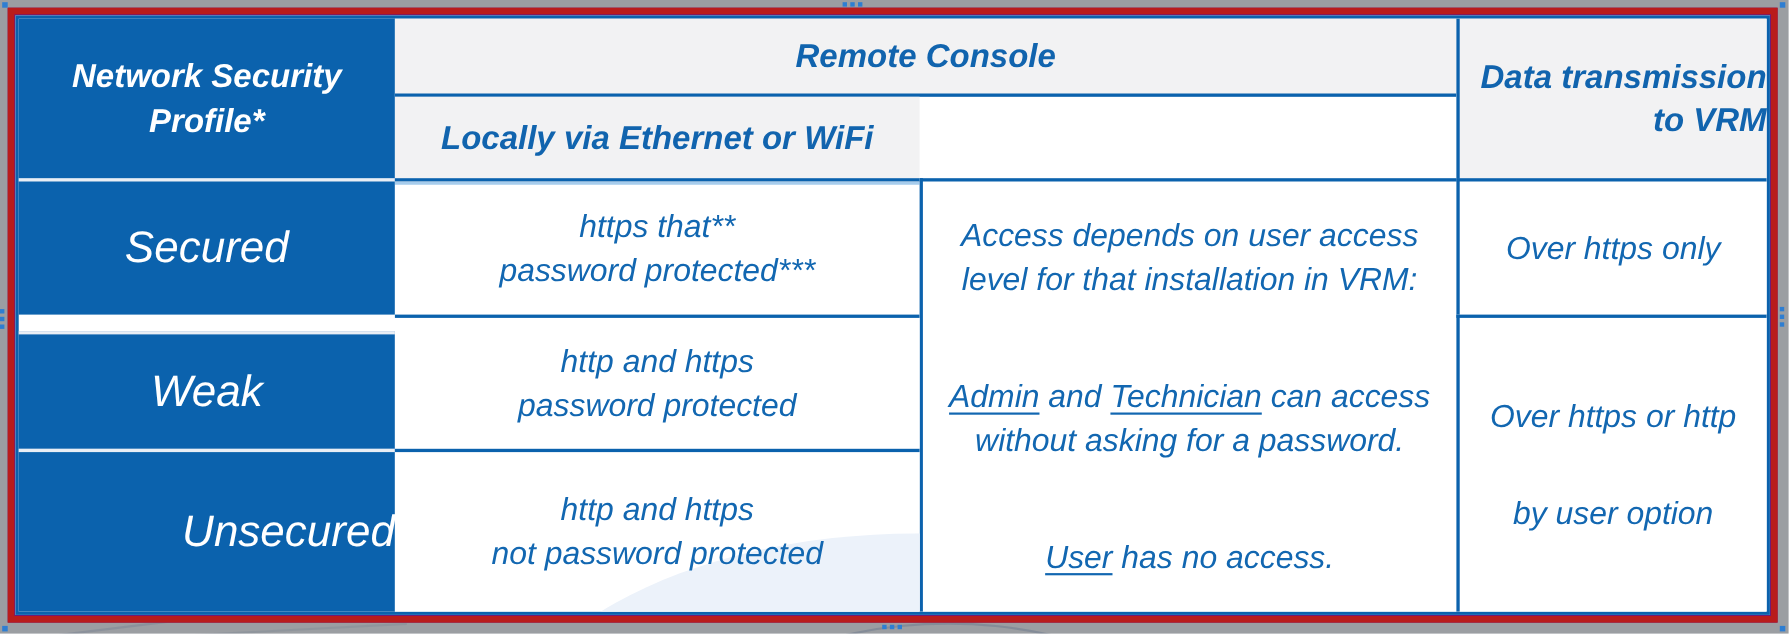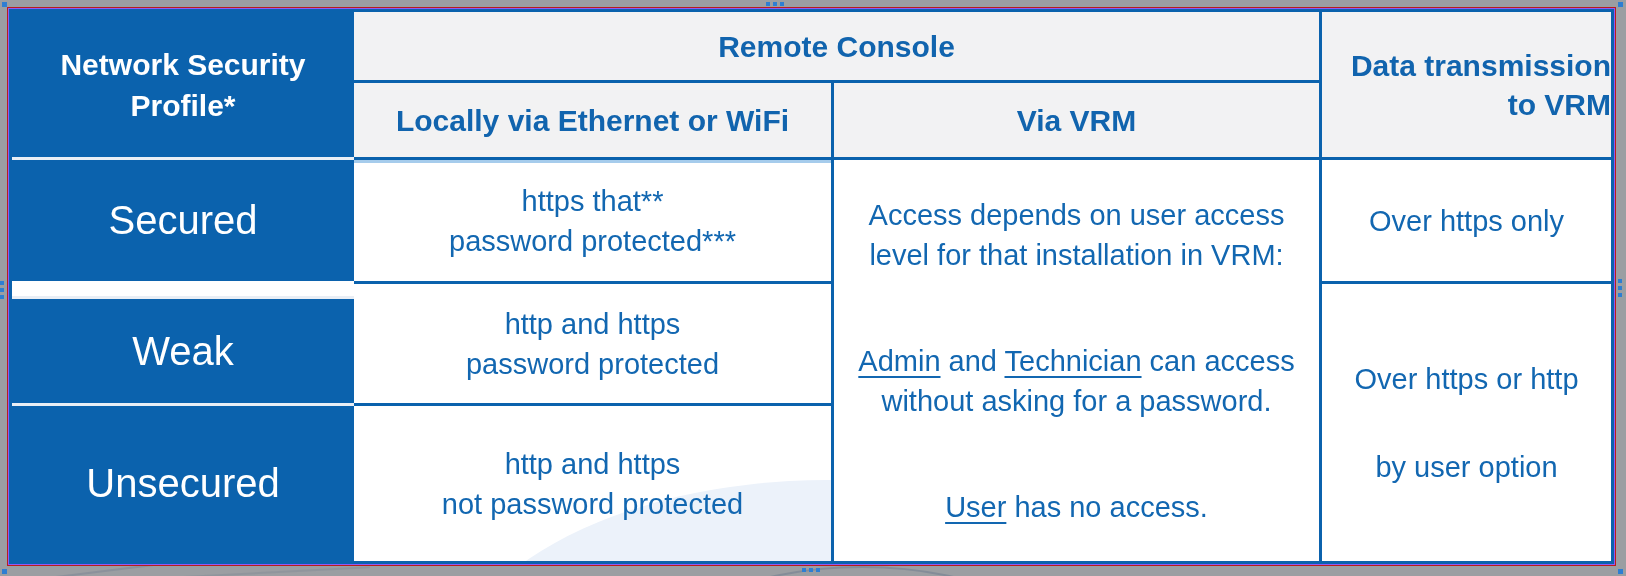--- a/index.html
+++ b/index.html
@@ -22,21 +22,21 @@
     border-radius:50%;border:2px solid rgba(80,100,130,0.30);background:transparent;
   }
   .strip-line1{position:absolute;left:30px;top:570px;width:150px;height:2px;
     background:rgba(80,100,130,0.22);transform:rotate(-7deg);}
   .strip-line2{position:absolute;left:150px;top:572px;width:220px;height:2px;
     background:rgba(80,100,130,0.15);transform:rotate(-3deg);}
 
   
   .frame{
     position:absolute;left:7px;top:7px;width:1609px;height:559px;
-    box-sizing:border-box;border:1px solid #b91c1c;background:#8b5cf6;padding:1px;
+    box-sizing:border-box;border:6px solid #b91c1c;background:#701a75;padding:1px;font-style:italic;
   }
   .tbl{
     position:relative;width:100%;height:100%;box-sizing:border-box;
     border:3px solid var(--blue);background:#ffffff;
     display:grid;
     grid-template-columns:342px 477px 488px 1fr;
     grid-template-rows:71px 74px 124px 122px 1fr;
   }
   .c{
     display:flex;flex-direction:column;align-items:center;justify-content:center;
@@ -48,21 +48,21 @@
 
   .ph{grid-column:1;grid-row:1/3;font-weight:bold;font-size:30px;line-height:41px;}
   .rc{grid-column:2/4;grid-row:1;border-bottom:3px solid var(--blue);}
   .sl{grid-column:2;grid-row:2;}
   .sv{grid-column:3;grid-row:2;border-left:3px solid var(--blue);}
   .dt{grid-column:4;grid-row:1/3;border-left:3px solid var(--blue);align-items:flex-end;}
 
   .rowlabel{font-size:40px;font-weight:normal;}
   .r1c1{grid-column:1;grid-row:3;border-top:3px solid var(--sep-white);}
   .r2c1{grid-column:1;grid-row:4;border-top:3px solid var(--sep-white);margin-top:15px;}
-  .r3c1{grid-column:1;grid-row:5;border-top:3px solid var(--sep-white);}
+  .r3c1{grid-column:1;grid-row:5;border-top:3px solid var(--sep-white);align-items:flex-end;}
 
   .r1c2{grid-column:2;grid-row:3;border-top:3px solid var(--blue);
         box-shadow:inset 0 3px 0 rgba(150,195,233,0.85);}
   .r2c2{grid-column:2;grid-row:4;border-top:3px solid var(--blue);}
   .r3c2{grid-column:2;grid-row:5;border-top:3px solid var(--blue);
         position:relative;overflow:hidden;}
   .r3c2 .lines{position:relative;z-index:1;}
   .wm{position:absolute;left:88px;top:74px;width:770px;height:430px;
       border-radius:50%;background:#ecf2fa;z-index:0;}
 
@@ -109,23 +109,20 @@
       </div>
 
       <div class="c head rc">
         <div>Remote Console</div>
       </div>
 
       <div class="c head sl">
         <div>Locally via Ethernet or WiFi</div>
       </div>
 
-      <div class="c head sv">
-        <div>Via VRM</div>
-      </div>
 
       <div class="c head dt">
         <div>Data transmission</div>
         <div>to VRM</div>
       </div>
 
       <div class="c bluecell rowlabel r1c1">
         <div>Secured</div>
       </div>
 

